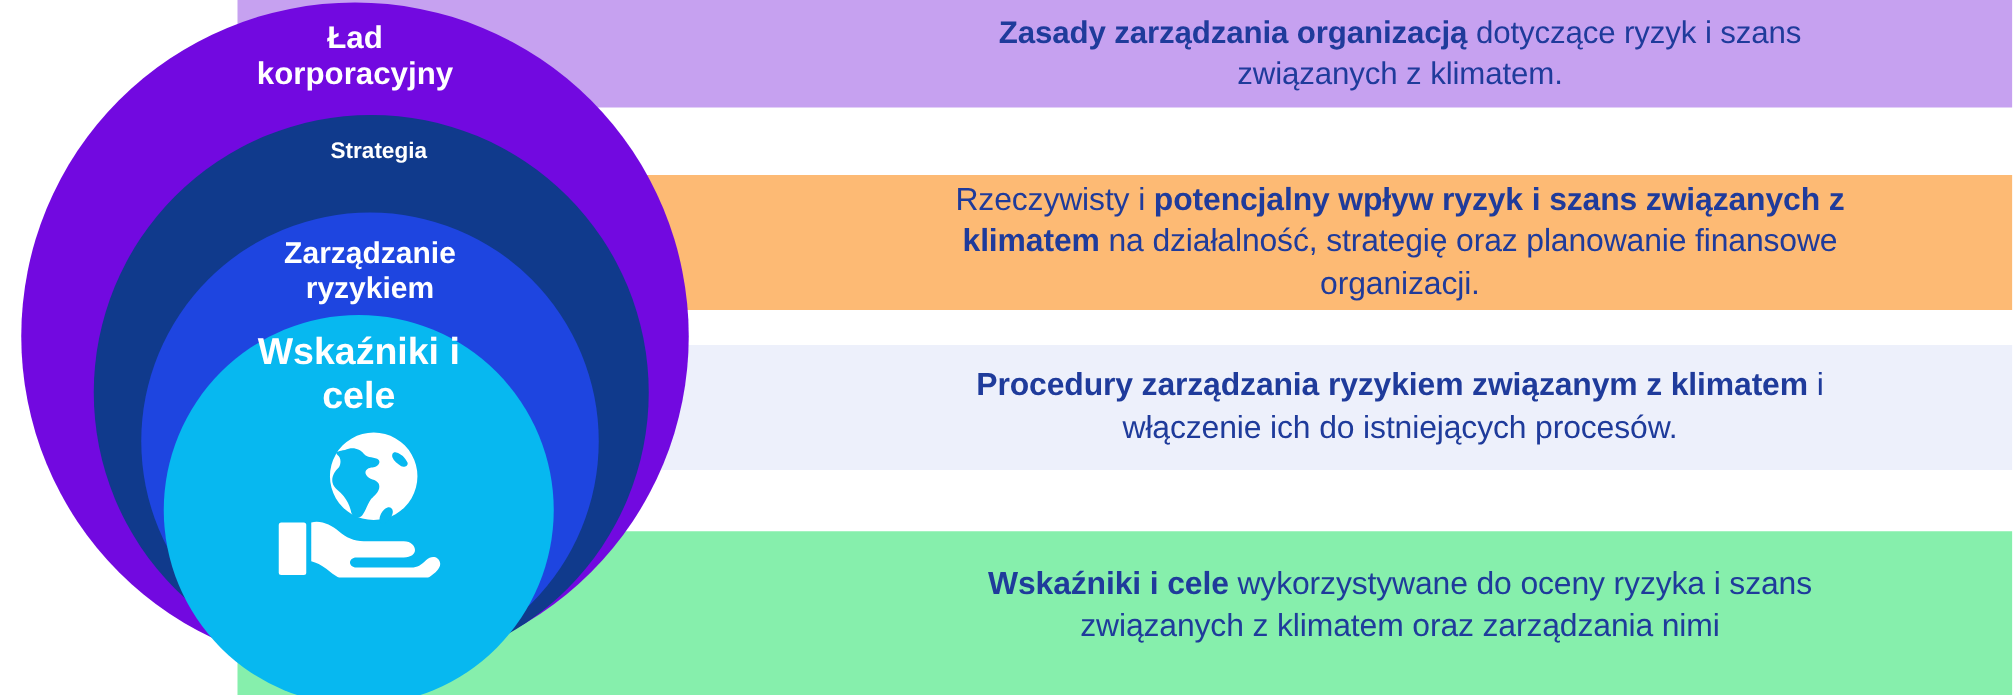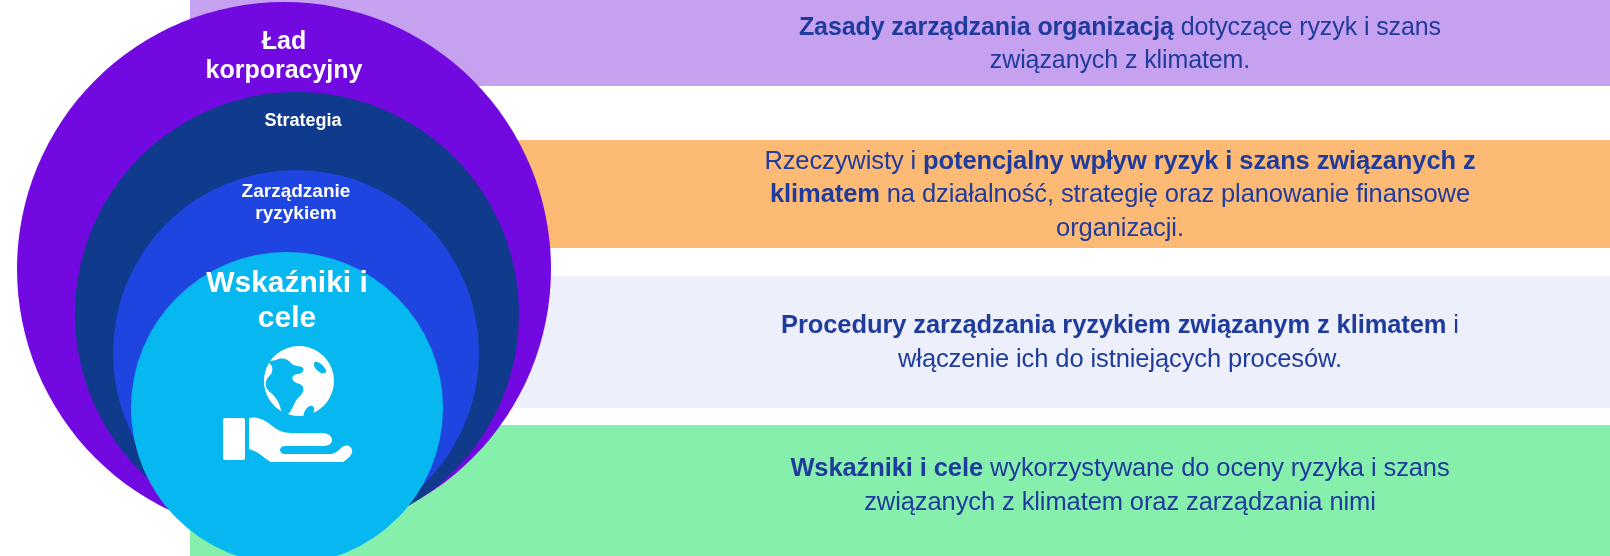--- a/index.html
+++ b/index.html
@@ -37,21 +37,21 @@
     font-size: 25.5px;
     line-height: 1.32;
     letter-spacing: -0.1px;
   }
   .band-text b {
     font-weight: bold;
   }
 
   #band-governance { top: 0px;   height: 86px; background: #C6A1F0; }
   #band-strategy   { top: 140px; height: 108px; background: #fdba74; }
-  #band-risk       { top: 276px; height: 132px; background: #EDF0FB; }
+  #band-risk       { top: 276px; height: 100px; background: #EDF0FB; }
   #band-metrics    { top: 425px; height: 144px; background: #86efac; }
 
   #band-governance .band-text { font-size: 25px; }
   #band-metrics    { align-items: flex-start; padding-top: 26px; }
 
   
   #circle-stack {
     position: absolute;
     left: 0;
     top: 0;
@@ -74,21 +74,21 @@
     white-space: pre-line;
   }
 
   
   #ring-governance {
     left: 17px;  top: 2px;
     width: 534px; height: 534px;
     background: #7209E0;
   }
   #ring-governance .ring-label {
-    margin-top: 24px;
+    margin-top: 14px;
     font-size: 25px;
   }
 
   
   #ring-strategy {
     left: 75px; top: 92px;
     width: 444px; height: 444px;
     background: #103A8C;
   }
   #ring-strategy .ring-label {
@@ -97,22 +97,22 @@
     margin-left: 12px;
   }
 
   
   #ring-risk {
     left: 113px; top: 170px;
     width: 366px; height: 366px;
     background: #1E45E0;
   }
   #ring-risk .ring-label {
-    margin-top: 10px;
-    font-size: 19px;
+    margin-top: 19px;
+    font-size: 24px;
   }
 
   
   #ring-metrics {
     left: 131px; top: 252px;
     width: 312px; height: 312px;
     background: #07B8F0;
   }
   #ring-metrics .ring-label {
     margin-top: 12px;

